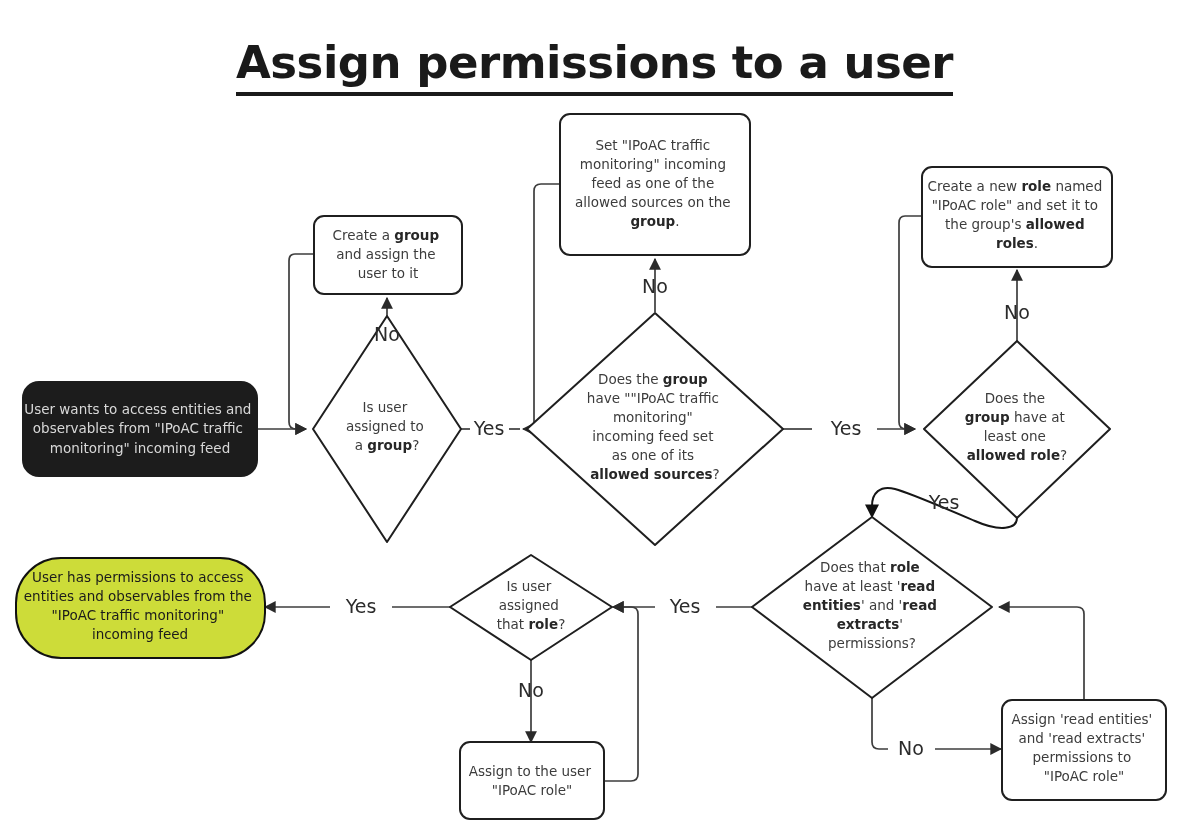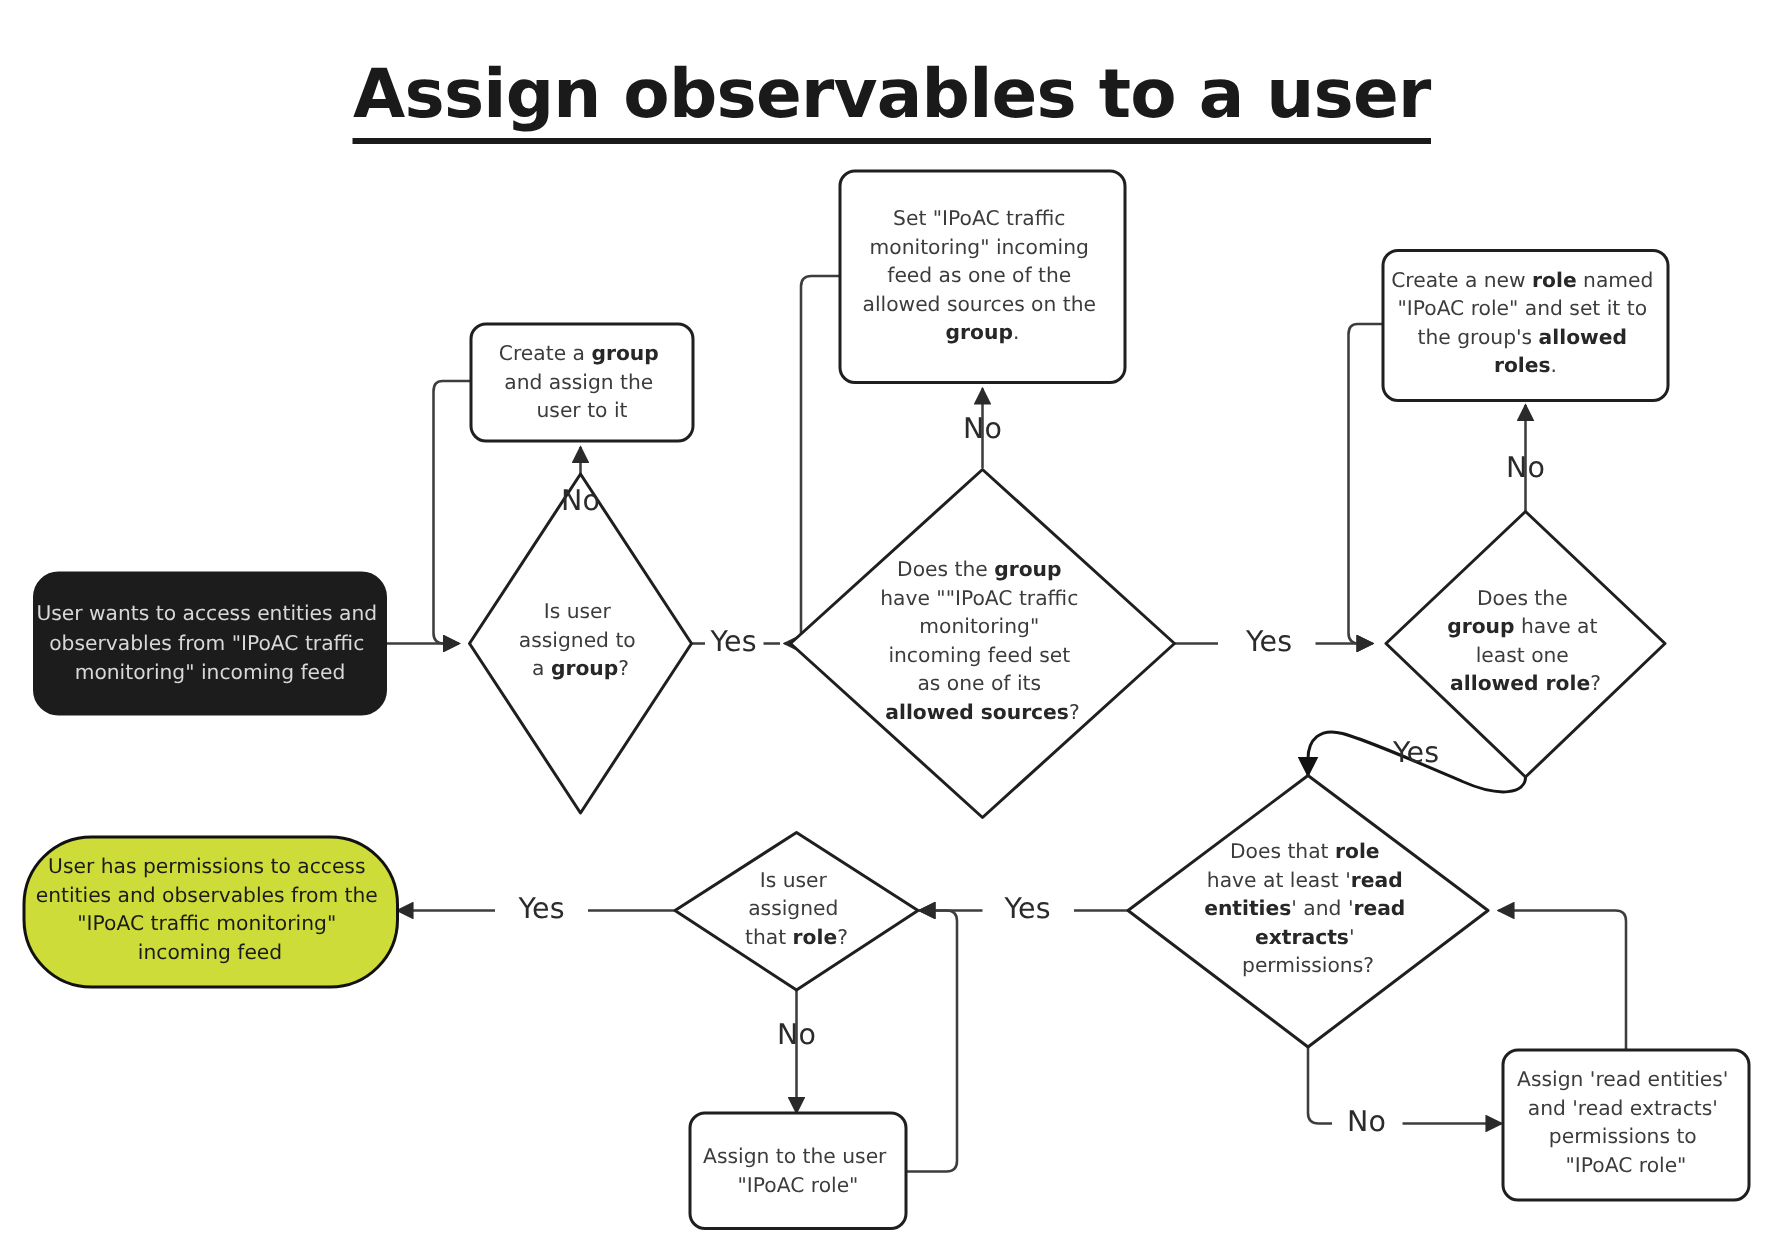--- a/index.html
+++ b/index.html
@@ -79,21 +79,21 @@
     font-family: "DejaVu Sans", "Liberation Sans", sans-serif;
     font-size: 19px;
     fill: #2b2b2b;
     text-anchor: middle;
     dominant-baseline: middle;
   }
 </style>
 </head>
 <body>
 
-<div id="flow-title"><span>Assign observables to a user</span></div>
+<div id="flow-title"><span>Assign permissions to a user</span></div>
 
 <svg id="flow-canvas" viewBox="0 0 1189 840" xmlns="http://www.w3.org/2000/svg">
   <defs>
     <marker id="arrow" viewBox="0 0 10 10" refX="9" refY="5" markerWidth="7" markerHeight="7" orient="auto-start-reverse">
       <path d="M 0 0 L 10 5 L 0 10 z" fill="#2a2a2a"></path>
     </marker>
     <marker id="arrowdark" viewBox="0 0 10 10" refX="9" refY="5" markerWidth="7" markerHeight="7" orient="auto-start-reverse">
       <path d="M 0 0 L 10 5 L 0 10 z" fill="#111111"></path>
     </marker>
   </defs>

